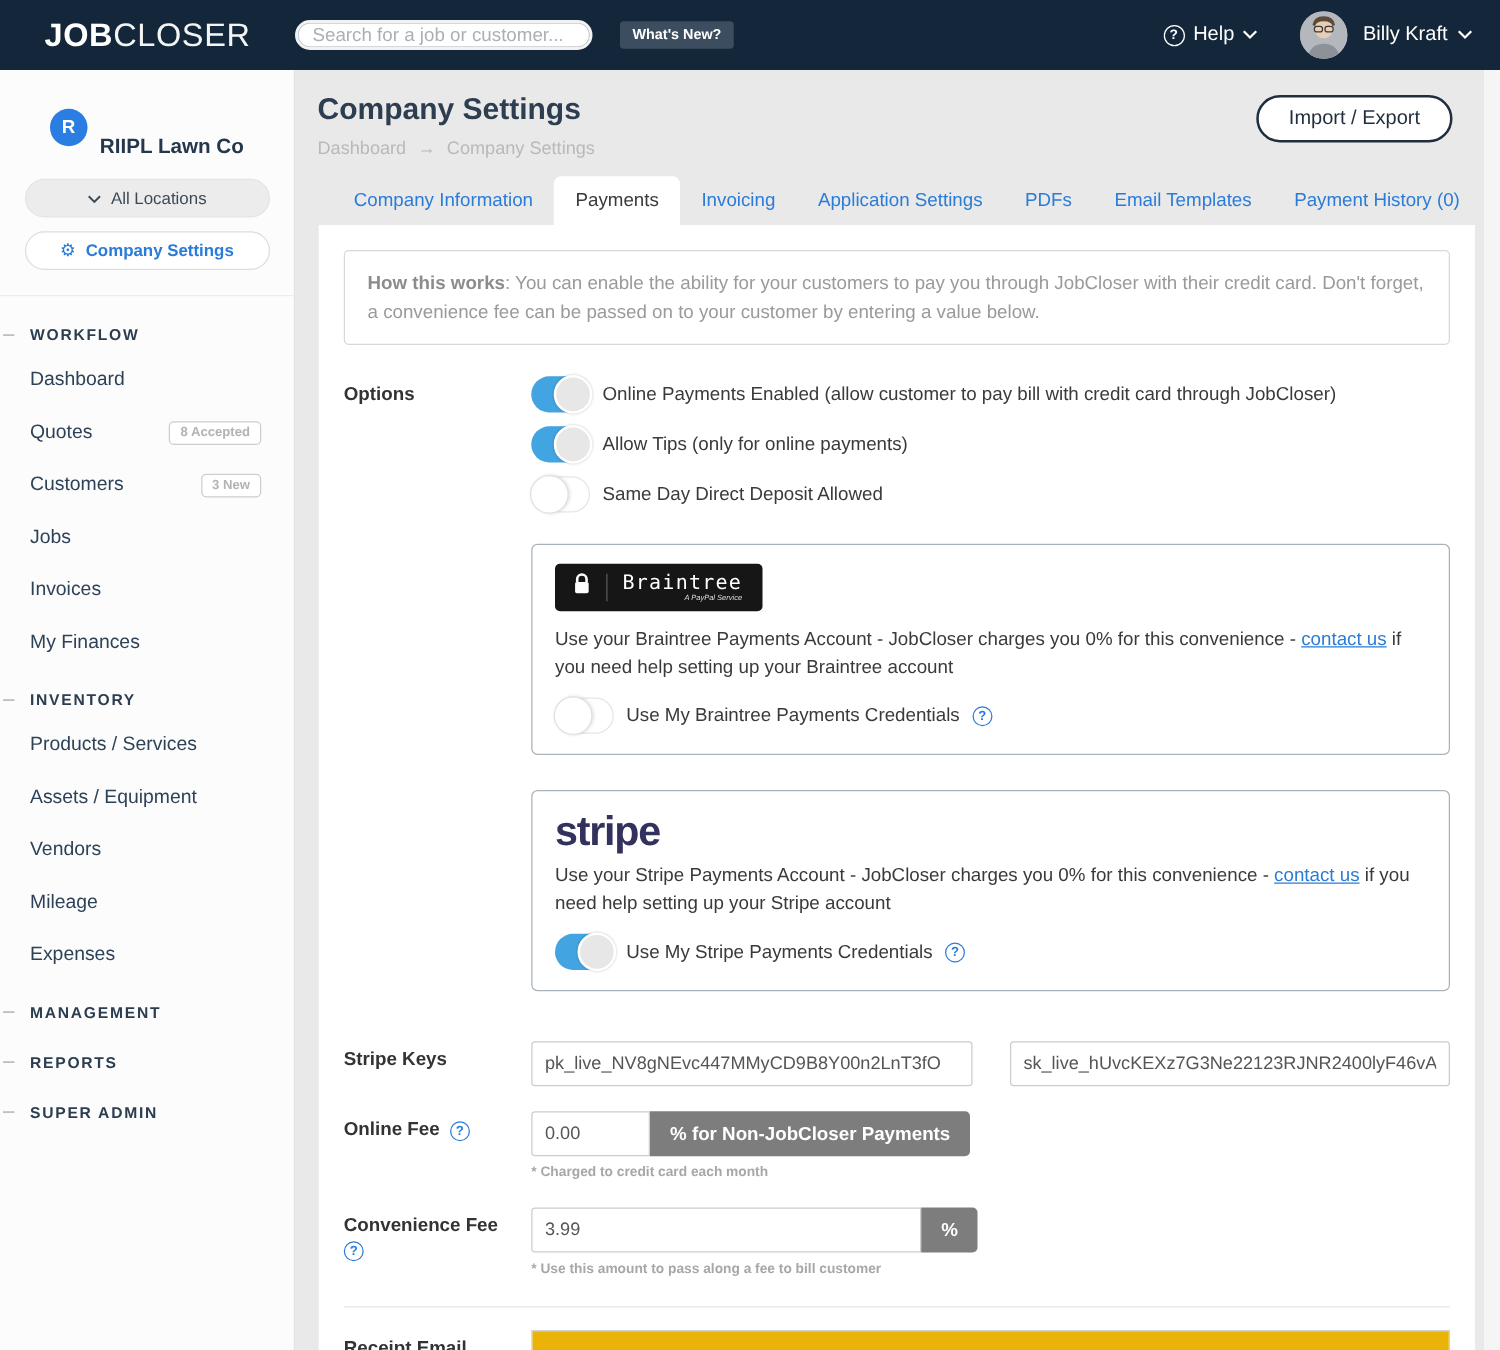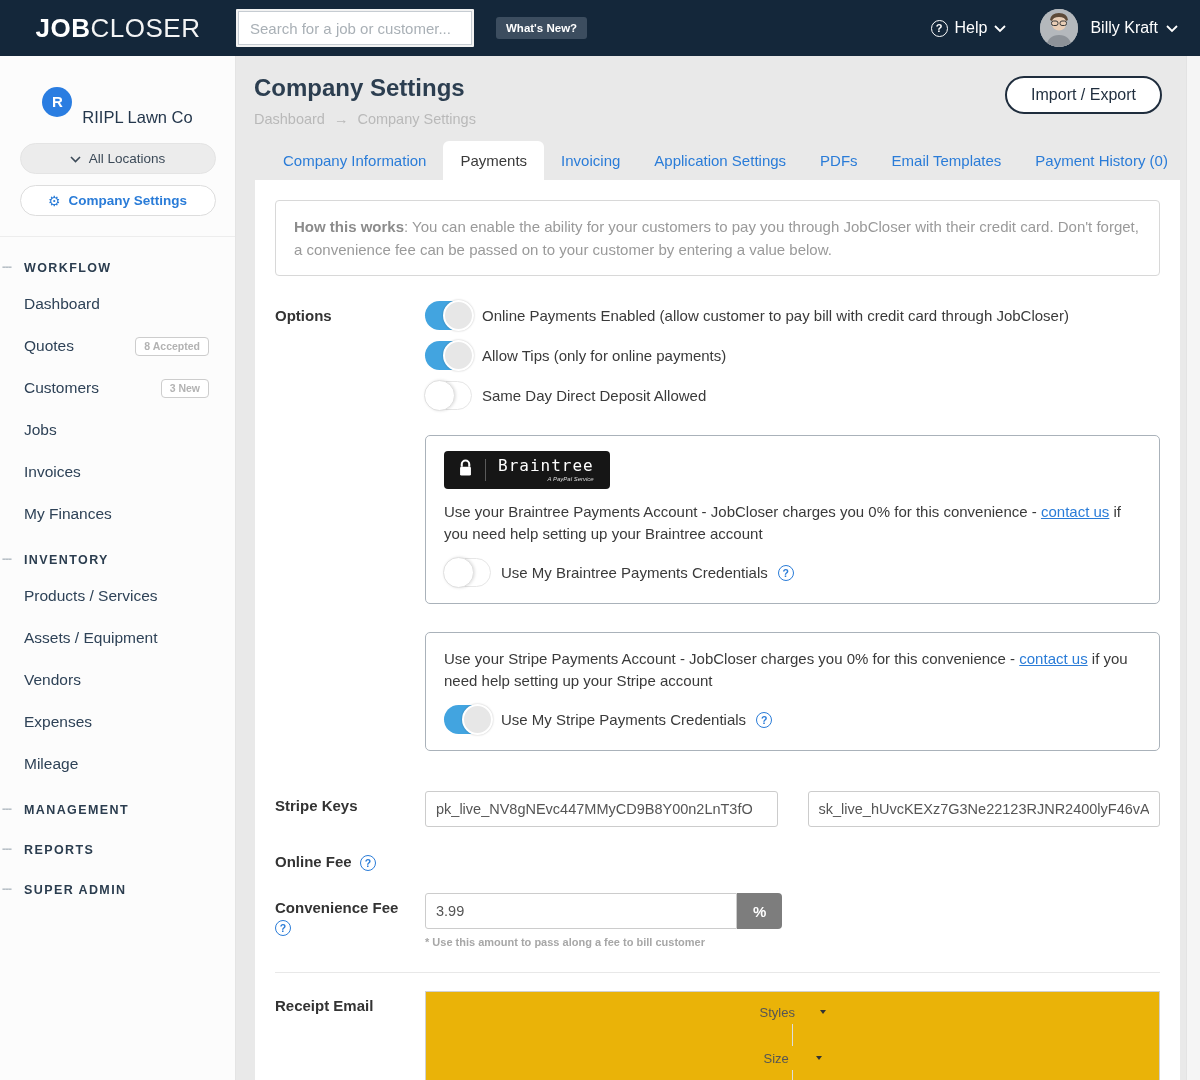--- a/index.html
+++ b/index.html
@@ -7,21 +7,21 @@
               font-family:"Liberation Sans","DejaVu Sans",sans-serif; }
   .app { position:relative; width:1200px; height:1080px; }
 
   
   .header { position:absolute; top:0; left:0; width:1200px; height:56px;
             background:#14273a; display:flex; align-items:center; z-index:20; }
   .logo-wrap { width:236px; display:flex; justify-content:center; }
   .logo { color:#fff; font-size:26px; letter-spacing:.5px; white-space:nowrap; }
   .logo b { font-weight:800; }
   .logo span.lt { font-weight:300; opacity:.95; }
-  .search-input { width:238px; height:38px; border-radius:1px; border:2px solid #f2f2f2;
+  .search-input { width:238px; height:24px; border-radius:17px; border:2px solid #f2f2f2;
                   box-shadow:inset 0 0 0 1px #c6ccd2; padding:0 12px; font-size:15px;
                   color:#0369a1; background:#fff; outline:none; }
   .search-input::placeholder { color:#a9b0b6; }
   .whats-new { margin-left:22px; background:#3c4d5f; color:#fff; font-size:11.5px;
                font-weight:700; padding:5px 10px; border-radius:3px; border:none;
                cursor:pointer; white-space:nowrap; }
   .header-spacer { flex:1; }
   .help-area { display:flex; align-items:center; color:#fff; font-size:16px; gap:7px;
                margin-right:34px; cursor:pointer; }
   .qcircle { display:inline-flex; align-items:center; justify-content:center;
@@ -39,21 +39,21 @@
 
   
   .sidebar { position:absolute; top:56px; left:0; width:236px; bottom:0;
              background:#fcfcfc; border-right:1px solid #e4e4e4; z-index:10; }
   .side-top { padding:20px 18px 20px; border-bottom:1px solid #ededed; }
   .company-row { display:flex; align-items:center; justify-content:center; gap:10px;
                  margin-bottom:16px; }
   .company-avatar { width:30px; height:30px; border-radius:50%; background:#2a7de1;
                     color:#fff; font-weight:800; font-size:15px; display:flex;
                     align-items:center; justify-content:center; }
-  .company-name { color:#24374c; font-size:16.5px; font-weight:400;margin-top:32px; }
+  .company-name { color:#24374c; font-size:16.5px; font-weight:700;margin-top:32px; }
   .pill { width:196px; margin:0 auto; height:31px; border-radius:16px; display:flex;
           align-items:center; justify-content:center; gap:8px; font-size:13.5px;
           cursor:pointer; }
   .pill.locations { background:#ececec; color:#3c4a58; border:1px solid #e4e4e4;
                     margin-bottom:11px; }
   .pill.settings { background:#fff; color:#2a7cd8; border:1px solid #ddd; font-weight:600; }
   .gear-ic { font-family:"DejaVu Sans",sans-serif; font-size:14px; line-height:1; }
   .nav { padding-top:14px; }
   .nav-section { position:relative; padding:10px 0 8px 24px; color:#2b3d4f;
                  font-size:12.5px; font-weight:800; letter-spacing:1.4px; }
@@ -270,24 +270,24 @@
       <div class="nav-item">
         <span>Products / Services</span>
       </div>
       <div class="nav-item">
         <span>Assets / Equipment</span>
       </div>
       <div class="nav-item">
         <span>Vendors</span>
       </div>
       <div class="nav-item">
+        <span>Mileage</span>
+      </div>
+      <div class="nav-item">
         <span>Expenses</span>
-      </div>
-      <div class="nav-item">
-        <span>Mileage</span>
       </div>
 
       <div class="nav-section" style="margin-top:8px;">
         <span class="nav-dashes">---</span>
         <span>MANAGEMENT</span>
       </div>
       <div class="nav-section" style="margin-top:8px;">
         <span class="nav-dashes">---</span>
         <span>REPORTS</span>
       </div>
@@ -377,20 +377,21 @@
               <span class="qmark">?</span>
             </div>
           </div>
         </div>
       </div>
 
       <div class="form-row">
         <div class="form-label"></div>
         <div class="form-control">
           <div class="provider-box">
+            <div class="stripe-logo">stripe</div>
             <div class="provider-text">
               <span>Use your Stripe Payments Account - JobCloser charges you 0% for this convenience - </span><a href="#">contact us</a><span> if you need help setting up your Stripe account</span>
             </div>
             <div class="toggle-row">
               <div class="toggle on">
                   <div class="knob"></div>
                 </div>
               <span class="toggle-label">Use My Stripe Payments Credentials</span>
               <span class="qmark">?</span>
             </div>
@@ -403,20 +404,27 @@
         <div class="form-control keys-wrap">
           <input class="txt-input key-input" type="text" value="pk_live_NV8gNEvc447MMyCD9B8Y00n2LnT3fO" style="">
           <input class="txt-input key-input" type="text" value="sk_live_hUvcKEXz7G3Ne22123RJNR2400lyF46vAx" style="">
         </div>
       </div>
 
       <div class="form-row" style="margin-top:20px;">
         <div class="form-label">
           <span>Online Fee</span>
           <span class="qmark" style="margin-left:4px;">?</span>
+        </div>
+        <div class="form-control">
+          <div class="addon-group">
+            <input class="txt-input" type="text" style="width: 95px; border-radius: 3px 0px 0px 3px;" value="0.00">
+            <span class="addon">% for Non-JobCloser Payments</span>
+          </div>
+          <div class="fee-note">* Charged to credit card each month</div>
         </div>
       </div>
 
       <div class="form-row" style="margin-top:22px;">
         <div class="form-label">
           <div>Convenience Fee</div>
           <span class="qmark" style="margin-top:4px;">?</span>
         </div>
         <div class="form-control">
           <div class="addon-group">

